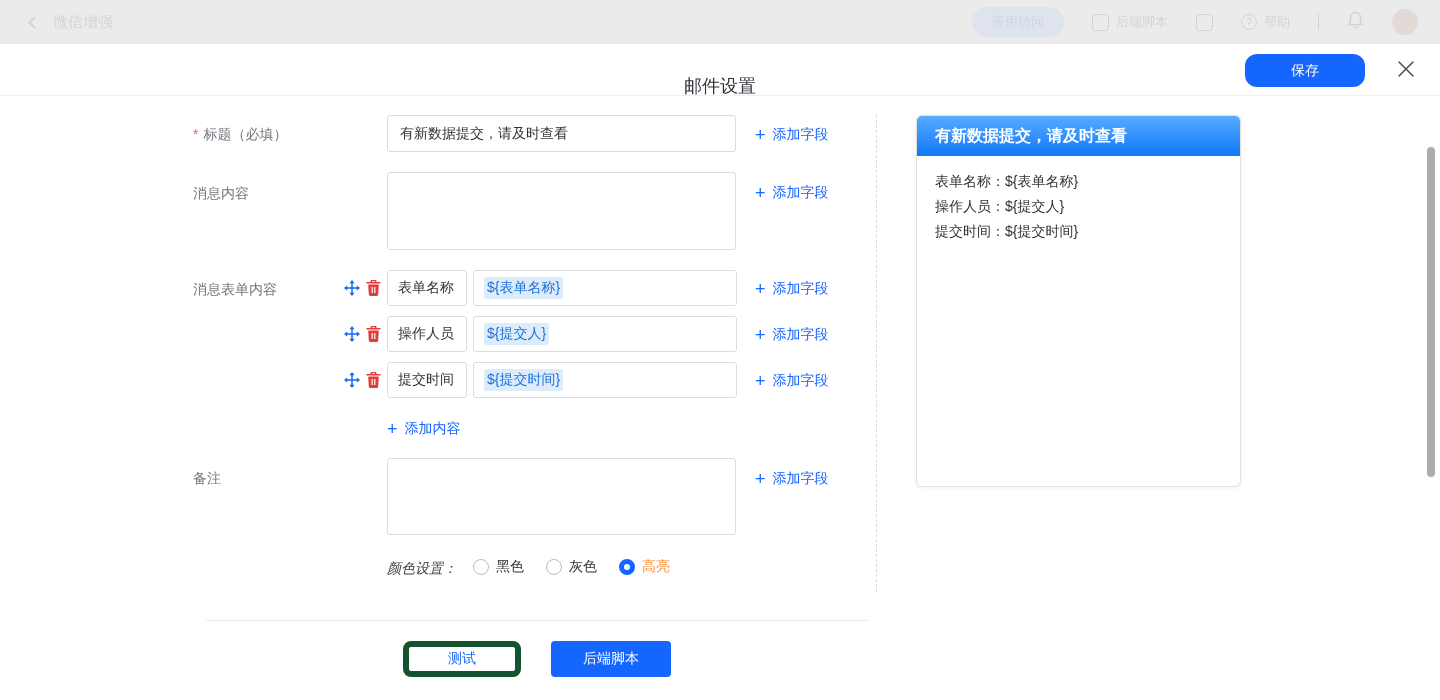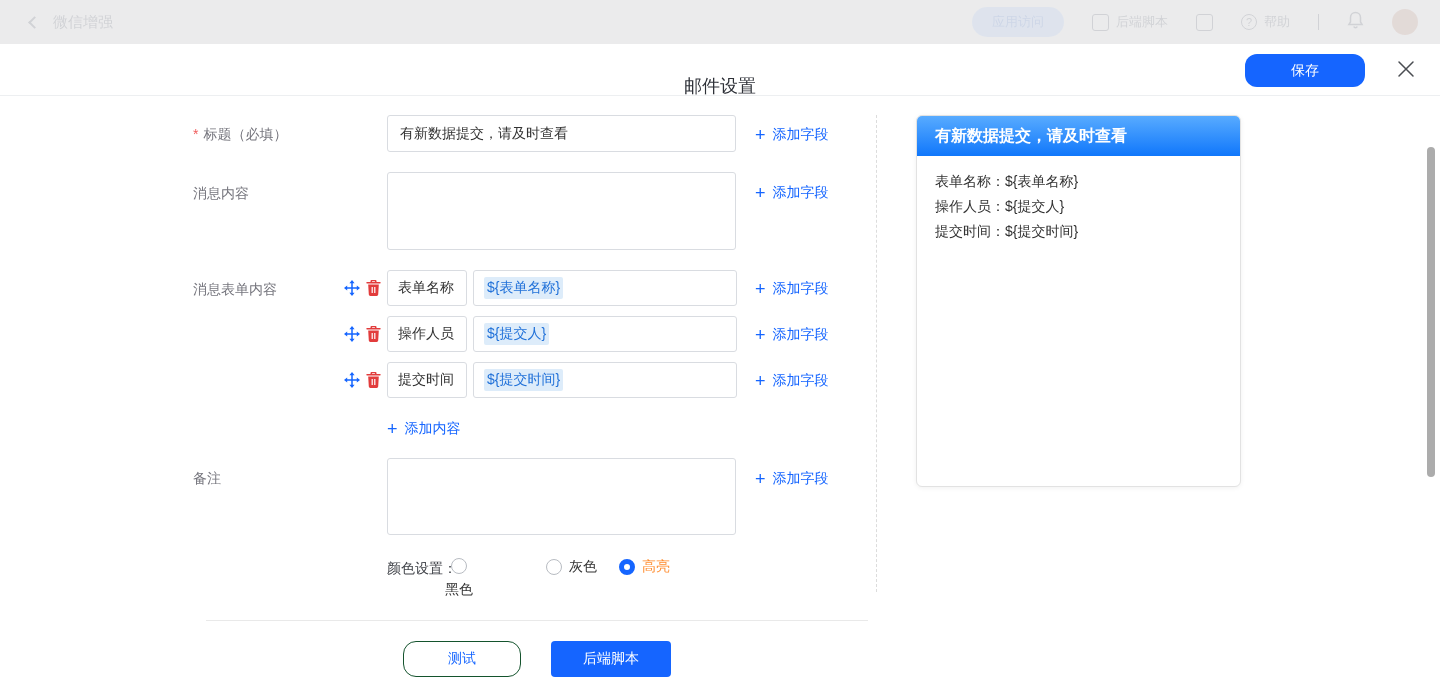--- a/index.html
+++ b/index.html
@@ -31,28 +31,28 @@
   .txt-input { position:absolute; border:1px solid #d9dce1; border-radius:3px; font-size:14px; color:#333; padding:0 12px; font-family:inherit; background:#fff; }
   .txt-area { position:absolute; border:1px solid #d9dce1; border-radius:3px; font-size:14px; color:#333; padding:8px 12px; resize:none; font-family:inherit; background:#fff; }
 
   .add-link { position:absolute; display:flex; align-items:center; gap:7px; color:#1565ff; font-size:14px; cursor:pointer; }
   .plus { font-size:18px; line-height:14px; font-weight:400; }
 
   .row-icon { position:absolute; width:16px; height:16px; cursor:pointer; background:none; border:none; padding:0; }
   .token-input { position:absolute; border:1px solid #d9dce1; border-radius:3px; background:#fff; display:flex; align-items:center; padding:4px 10px; cursor:text; }
   .token { background:#ddecfa; color:#2272d9; font-size:14px; padding:2px 3px; border-radius:2px; }
 
-  .color-label { position:absolute; font-size:14px; color:#404349; }
+  .color-label { position:absolute; font-size:14px; color:#404349;font-style:italic; }
   .radio-opt { position:absolute; display:flex; align-items:center; gap:7px; font-size:14px; color:#333; cursor:pointer; }
   .radio { width:16px; height:16px; border:1px solid #b8bcc2; border-radius:50%; background:#fff; }
   .radio.checked { width:16px; height:16px; border:5px solid #1565ff; background:#fff; }
   .radio-opt.hl-label span:last-child { color:#ff8c2e; }
 
   .hdivider { position:absolute; height:1px; background:#e9e9e9; }
-  .test-btn { position:absolute; background:#fff; border:1px solid #14532d; border-radius:13px; color:#1565ff; font-size:14px; cursor:pointer; font-family:inherit; }
+  .test-btn { position:absolute; background:#fff; border:6px solid #14532d; border-radius:8px; color:#1565ff; font-size:14px; cursor:pointer; font-family:inherit; }
   .reset-btn { position:absolute; background:#1565ff; border:none; border-radius:4px; color:#fff; font-size:14px; cursor:pointer; font-family:inherit; }
 
   .vdash { position:absolute; left:876px; top:71px; height:477px; width:0; border-left:1px dashed #dcdcdc; }
 
   
   .preview-card { position:absolute; left:916px; top:71px; width:325px; height:372px; border:1px solid #e2e2e2; border-radius:6px; background:#fff; box-shadow:0 1px 5px rgba(0,0,0,0.06); }
   .preview-head { height:40px; border-radius:5px 5px 0 0; background:linear-gradient(180deg,#58abff 0%,#1077fb 100%); color:#fff; font-weight:bold; font-size:16px; line-height:40px; padding-left:18px; }
   .preview-body { padding:13px 18px 0; }
   .preview-line { font-size:14px; color:#333; line-height:25px; }
 
@@ -183,21 +183,21 @@
   </div>
 
   <div class="field-label" style="left:193px; top:426px;">备注</div>
   <textarea class="txt-area" style="left: 387px; top: 414px; width: 349px; height: 77px;"></textarea>
   <div class="add-link" style="left:755px; top:426px;">
     <span class="plus">+</span>
     <span>添加字段</span>
   </div>
 
   <div class="color-label" style="left:387px; top:516px;">颜色设置：</div>
-  <label class="radio-opt" style="left:445px; top:514px;flex-direction:column;">
+  <label class="radio-opt" style="left:473px; top:514px;">
     <span class="radio"></span>
     <span>黑色</span>
   </label>
   <label class="radio-opt" style="left:546px; top:514px;">
     <span class="radio"></span>
     <span>灰色</span>
   </label>
   <label class="radio-opt hl-label" style="left:619px; top:514px;">
     <span class="radio checked"></span>
     <span>高亮</span>

